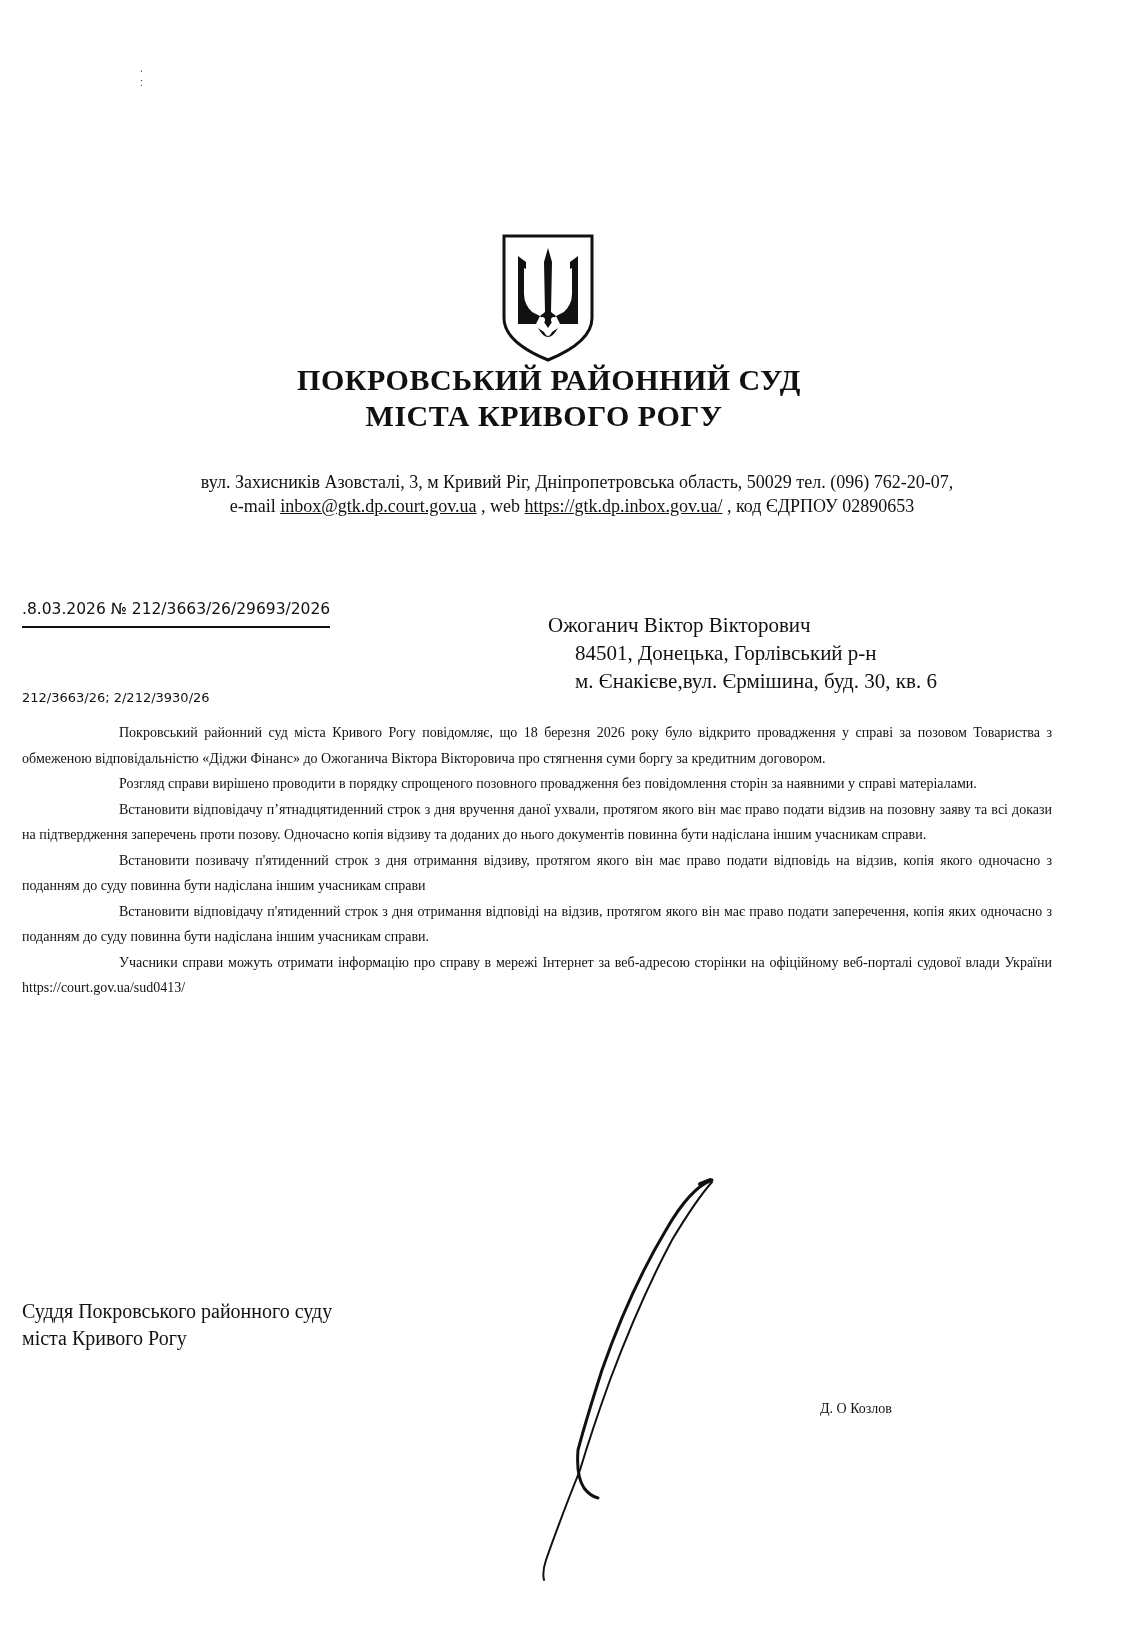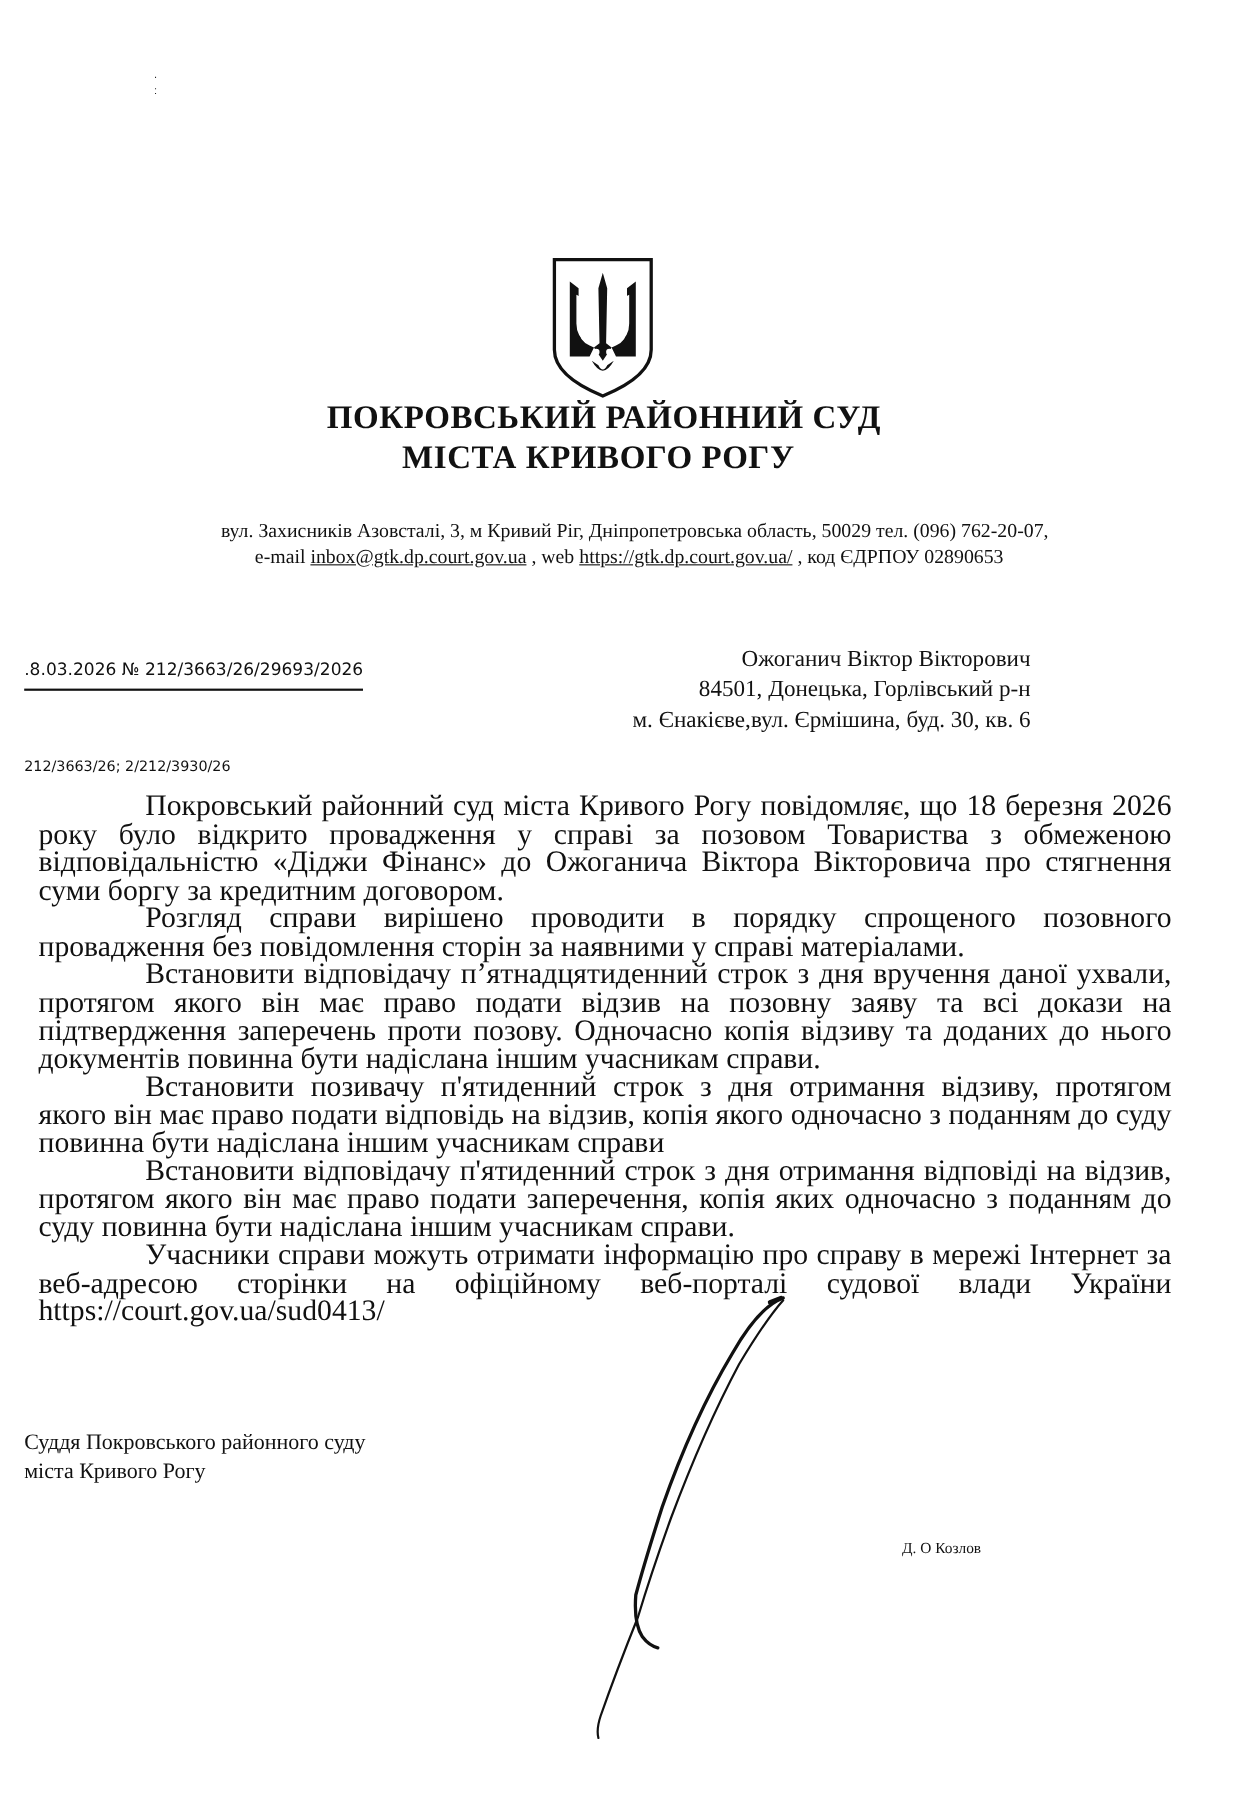--- a/index.html
+++ b/index.html
@@ -18,26 +18,25 @@
     .court-title.l2 { top: 398px; padding-left: 0; }
     .contacts { left: 0; width: 1144px; text-align: center; font-size: 18px; line-height: 24px; }
     .contacts.l1 { top: 470px; padding-left: 10px; box-sizing: border-box; }
     .contacts.l2 { top: 494px; }
     .contacts u { text-decoration: underline; }
     .ref-line {
       left: 22px; top: 600px; font-family: "DejaVu Sans", sans-serif; font-size: 15.5px;
       border-bottom: 2px solid #111; padding-bottom: 8px; line-height: 18px;
     }
     .ref-line2 { left: 22px; top: 690px; font-family: "DejaVu Sans", sans-serif; font-size: 13px; }
-    .recipient { left: 548px; top: 584px; font-size: 21px; line-height: 28px; text-align: right; }
+    .recipient { left: 548px; top: 611px; font-size: 21px; line-height: 28px; }
     .recipient .indent { padding-left: 27px; display:block; }
     .body-text {
-      left: 22px; top: 720px; width: 1030px; font-size: 27px; line-height: 25.5px;
+      left: 22px; top: 720px; width: 1030px; font-size: 14px; line-height: 25.5px;
       text-align: justify;
-      margin-left: 13px;
     }
     .body-text p { margin: 0; text-indent: 97px; }
     .body-text p.first { text-indent: 97px; }
     .sig-left { left: 22px; top: 1298px; font-size: 20px; line-height: 27px; }
     .sig-right { left: 820px; top: 1401px; font-size: 14px; }
     .signature { left: 460px; top: 1170px; width: 300px; height: 420px; }
   </style>
 </head>
 <body>
 
@@ -59,21 +58,21 @@
 </svg>
 
 <div class="abs court-title l1">ПОКРОВСЬКИЙ РАЙОННИЙ СУД</div>
 <div class="abs court-title l2">МІСТА КРИВОГО РОГУ</div>
 
 <div class="abs contacts l1">вул. Захисників Азовсталі, 3, м  Кривий Ріг,  Дніпропетровська область, 50029 тел. (096) 762-20-07,</div>
 <div class="abs contacts l2">
   <span>e-mail </span>
   <u>inbox@gtk.dp.court.gov.ua</u>
   <span>,  web </span>
-  <u>https://gtk.dp.court.gov.ua/</u>
+  <u>https://gtk.dp.inbox.gov.ua/</u>
   <span>, код ЄДРПОУ 02890653</span>
 </div>
 
 <div class="abs ref-line">.8.03.2026 №  212/3663/26/29693/2026</div>
 <div class="abs ref-line2">212/3663/26; 2/212/3930/26</div>
 
 <div class="abs recipient">
   <span style="display:block">Ожоганич Віктор Вікторович</span>
   <span class="indent">84501,  Донецька,  Горлівський р-н</span>
   <span class="indent">м. Єнакієве,вул. Єрмішина, буд. 30, кв. 6</span>

